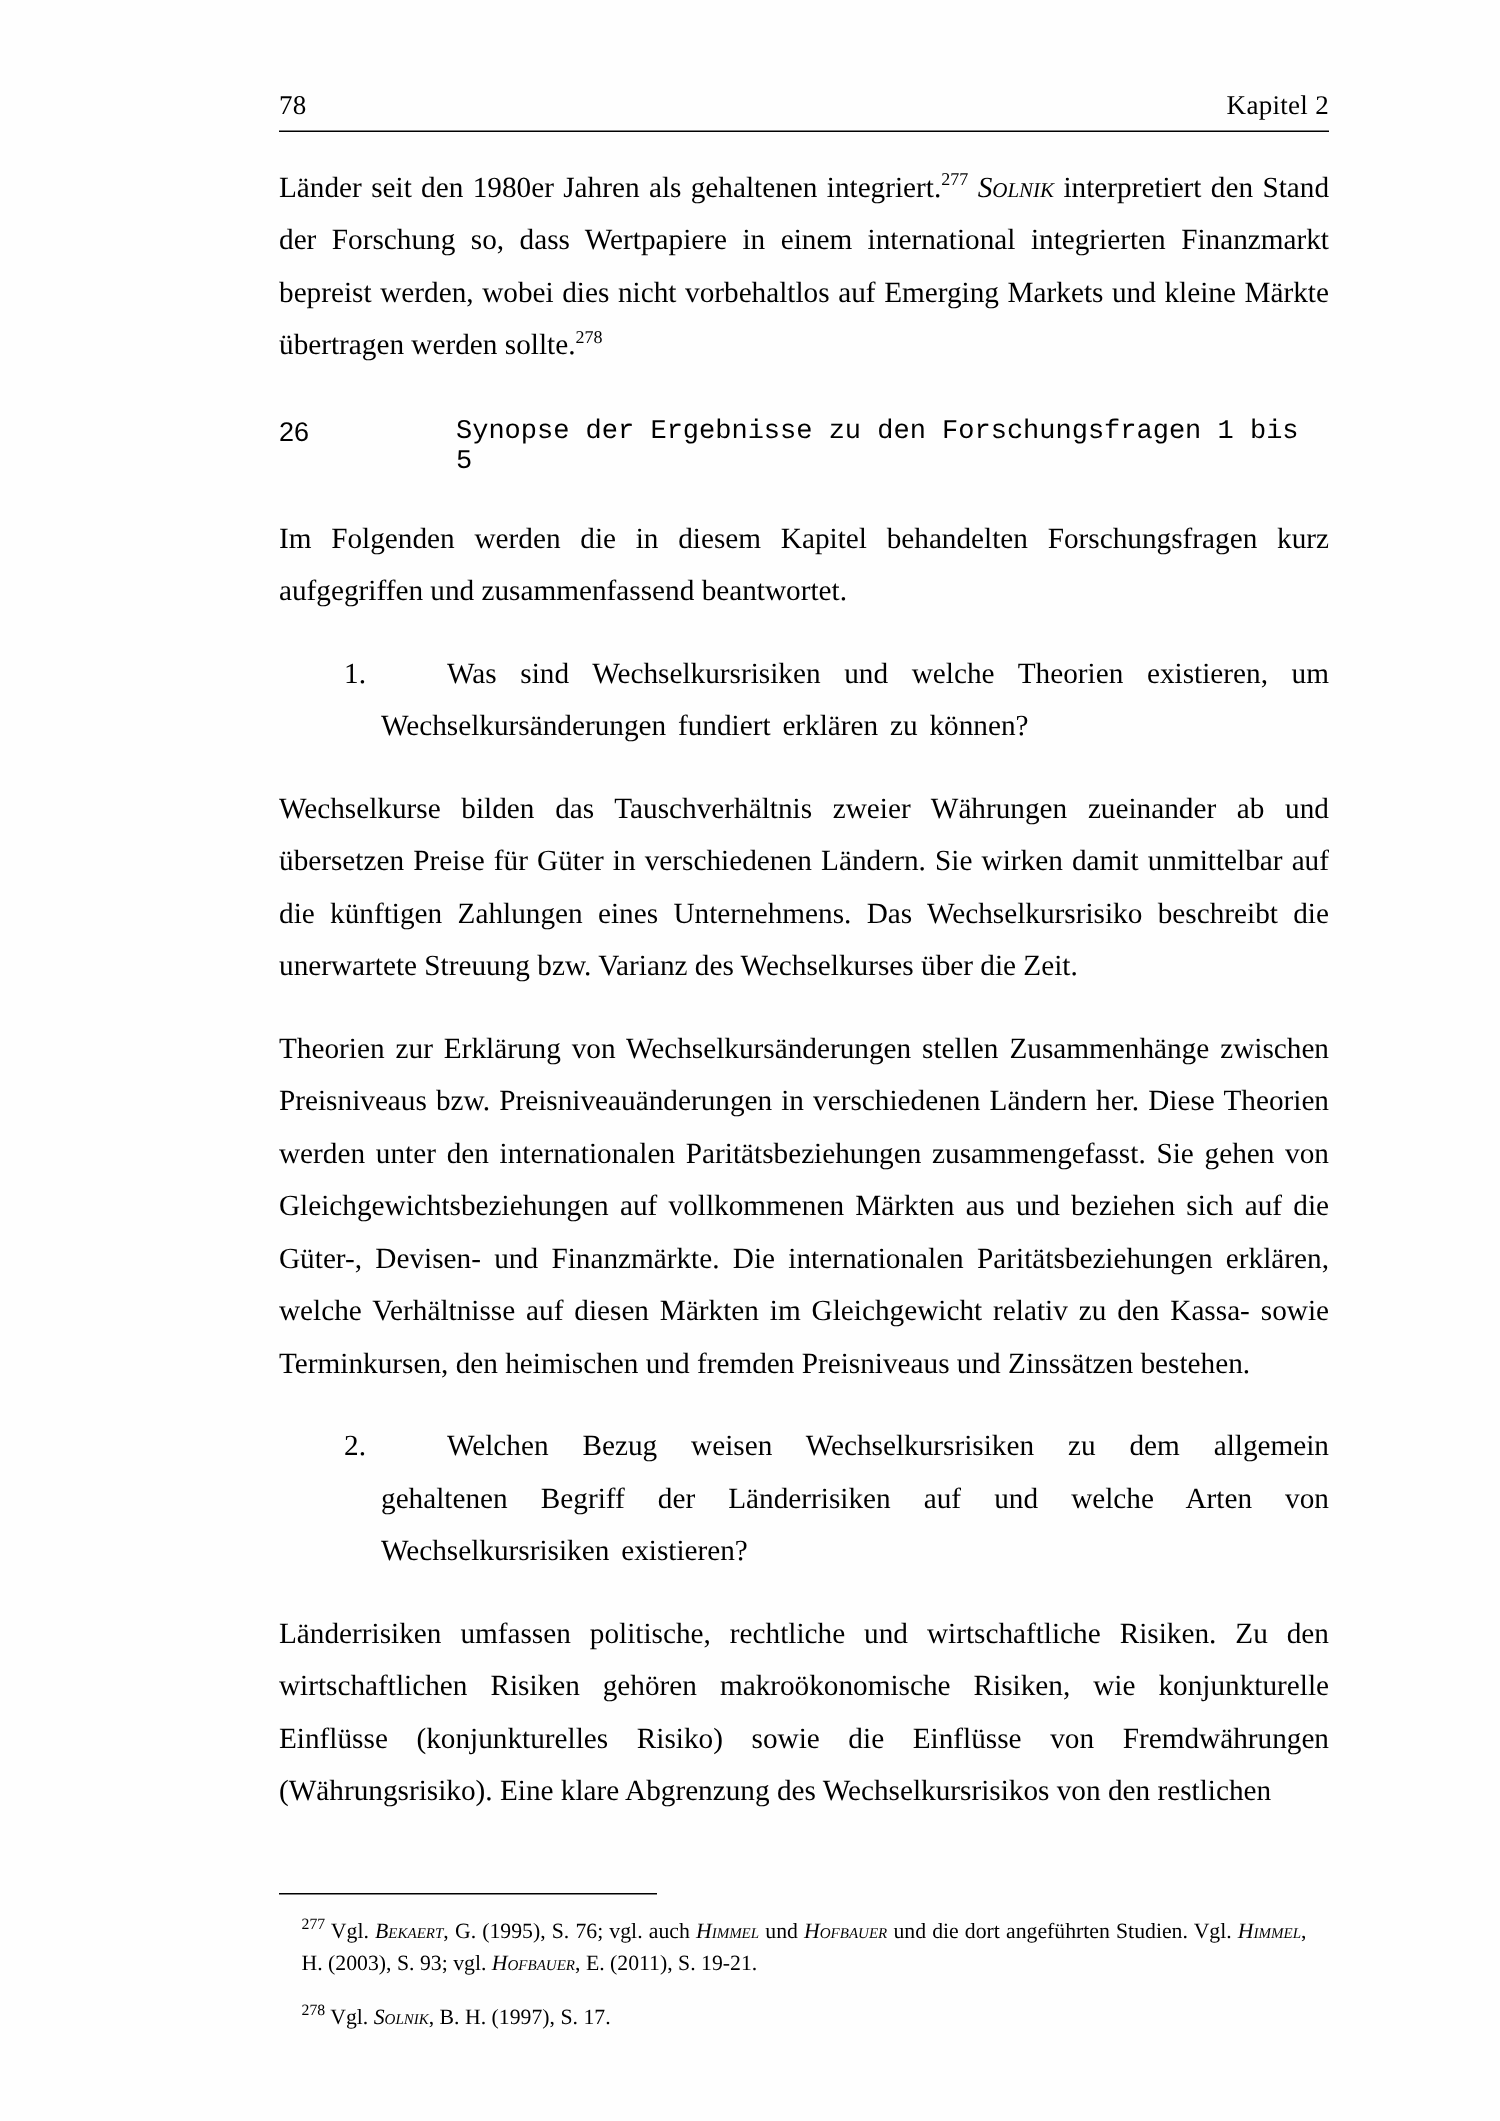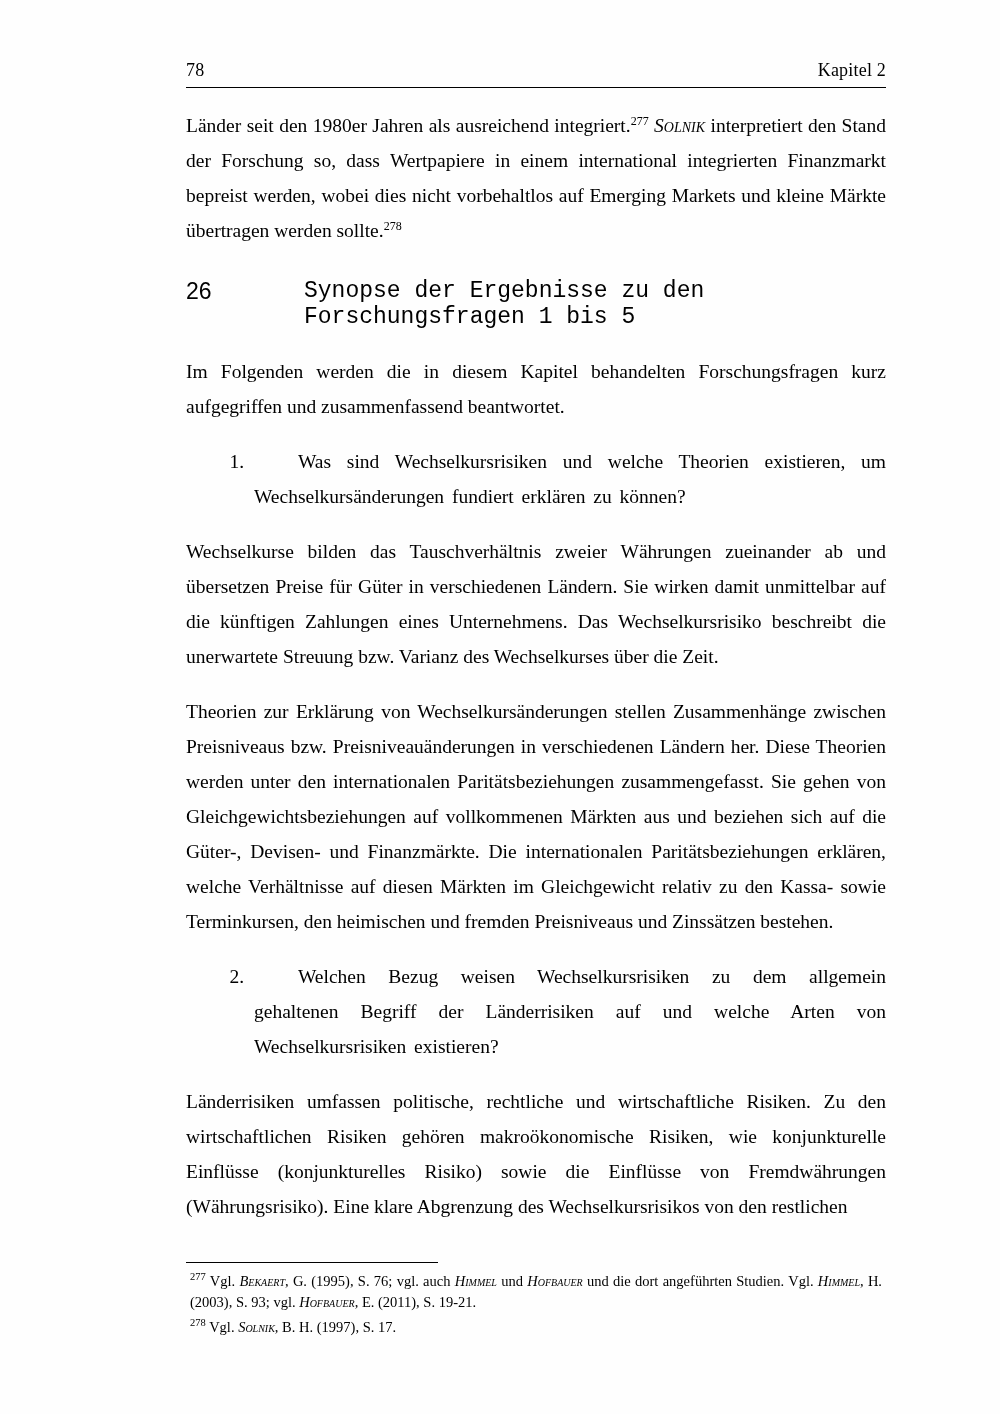--- a/index.html
+++ b/index.html
@@ -58,21 +58,21 @@
   }
   .sc {
     font-variant: small-caps;
     font-size: 19.5px;
     font-style: italic;
   }
   
   .section-heading {
     display: flex;
     font-family: "Liberation Sans", sans-serif;
-    font-size: 23px;
+    font-size: 18px;
     margin: 30px 0 24px 0;
   }
   .section-heading .num {
     width: 118px;
     flex: 0 0 118px;
   }
   .section-heading .title { flex: 1; font-family: Liberation Mono, monospace; }
   
   ol.qlist {
     list-style: none;
@@ -103,42 +103,42 @@
   }
   .fn-rule {
     border-top: 1px solid #000;
     width: 252px;
     margin-bottom: 8px;
   }
   .fn {
     font-size: 14.5px;
     line-height: 21px;
     text-align: justify;
-    margin: 4px;
+    margin: 15px;
   }
   .fn sup {
     font-size: 10.5px;
   }
   .fn .sc { font-size: 14.5px; }
   .wide-space { word-spacing: 3px; margin-left: 44px; }
 </style>
 </head>
 <body>
 
 <div class="page">
 
   <div class="content">
 
     <div class="runhead">
       <span class="page-no">78</span>
       <span class="chap">Kapitel 2</span>
     </div>
     <div class="rule"></div>
 
-    <p class="body"><span>Länder seit den 1980er Jahren als ausreichend integriert.</span><sup>277</sup> <span class="sc">Solnik</span><span> interpretiert den Stand der Forschung so, dass Wertpapiere in einem international integrierten Finanzmarkt bepreist werden, wobei dies nicht vorbehaltlos auf Emerging Markets und kleine Märkte übertragen werden sollte.</span><sup>278</sup></p>
+    <p class="body"><span>Länder seit den 1980er Jahren als gehaltenen integriert.</span><sup>277</sup> <span class="sc">Solnik</span><span> interpretiert den Stand der Forschung so, dass Wertpapiere in einem international integrierten Finanzmarkt bepreist werden, wobei dies nicht vorbehaltlos auf Emerging Markets und kleine Märkte übertragen werden sollte.</span><sup>278</sup></p>
 
     <div class="section-heading">
       <span class="num">26</span>
       <span class="title">Synopse der Ergebnisse zu den Forschungsfragen 1 bis 5</span>
     </div>
 
     <p class="body">Im Folgenden werden die in diesem Kapitel behandelten Forschungsfragen kurz aufgegriffen und zusammenfassend beantwortet.</p>
 
     <ol class="qlist">
       <li>

